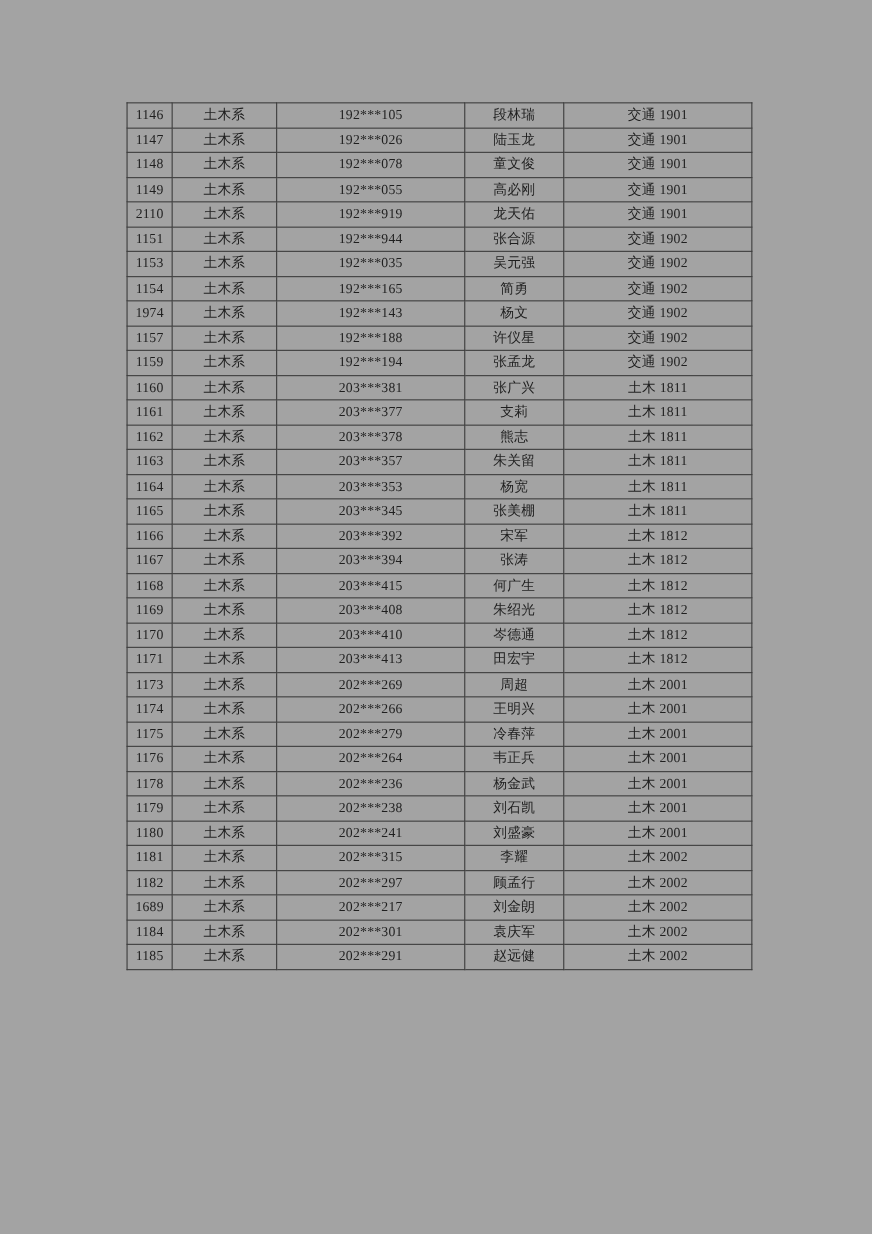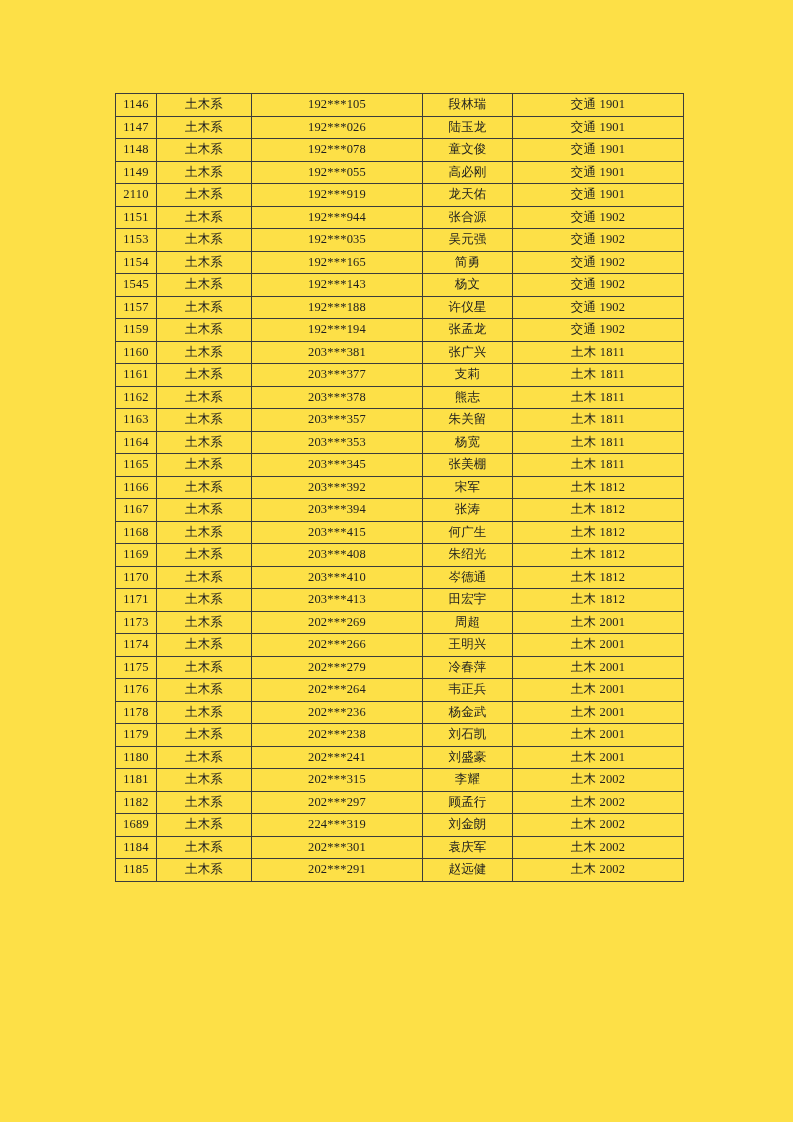--- a/index.html
+++ b/index.html
@@ -9,21 +9,21 @@
   }
   body {
     width: 793px;
     height: 1122px;
     position: relative;
     font-family: "Liberation Serif", "DejaVu Serif", serif;
   }
   .page {
     position: absolute;
     inset: 0;
-    background: #fde047;
+    background: #a3a3a3;
   }
   table.student-table {
     position: absolute;
     left: 115px;
     top: 93px;
     width: 568px;
     border-collapse: collapse;
     table-layout: fixed;
     font-family: "Liberation Serif", "DejaVu Serif", serif;
     font-size: 12.5px;
@@ -104,21 +104,21 @@
           <td>交通 1902</td>
         </tr>
         <tr>
           <td>1154</td>
           <td>土木系</td>
           <td>192***165</td>
           <td>简勇</td>
           <td>交通 1902</td>
         </tr>
         <tr>
-          <td>1545</td>
+          <td>1974</td>
           <td>土木系</td>
           <td>192***143</td>
           <td>杨文</td>
           <td>交通 1902</td>
         </tr>
         <tr>
           <td>1157</td>
           <td>土木系</td>
           <td>192***188</td>
           <td>许仪星</td>
@@ -274,21 +274,21 @@
         <tr>
           <td>1182</td>
           <td>土木系</td>
           <td>202***297</td>
           <td>顾孟行</td>
           <td>土木 2002</td>
         </tr>
         <tr>
           <td>1689</td>
           <td>土木系</td>
-          <td>224***319</td>
+          <td>202***217</td>
           <td>刘金朗</td>
           <td>土木 2002</td>
         </tr>
         <tr>
           <td>1184</td>
           <td>土木系</td>
           <td>202***301</td>
           <td>袁庆军</td>
           <td>土木 2002</td>
         </tr>

